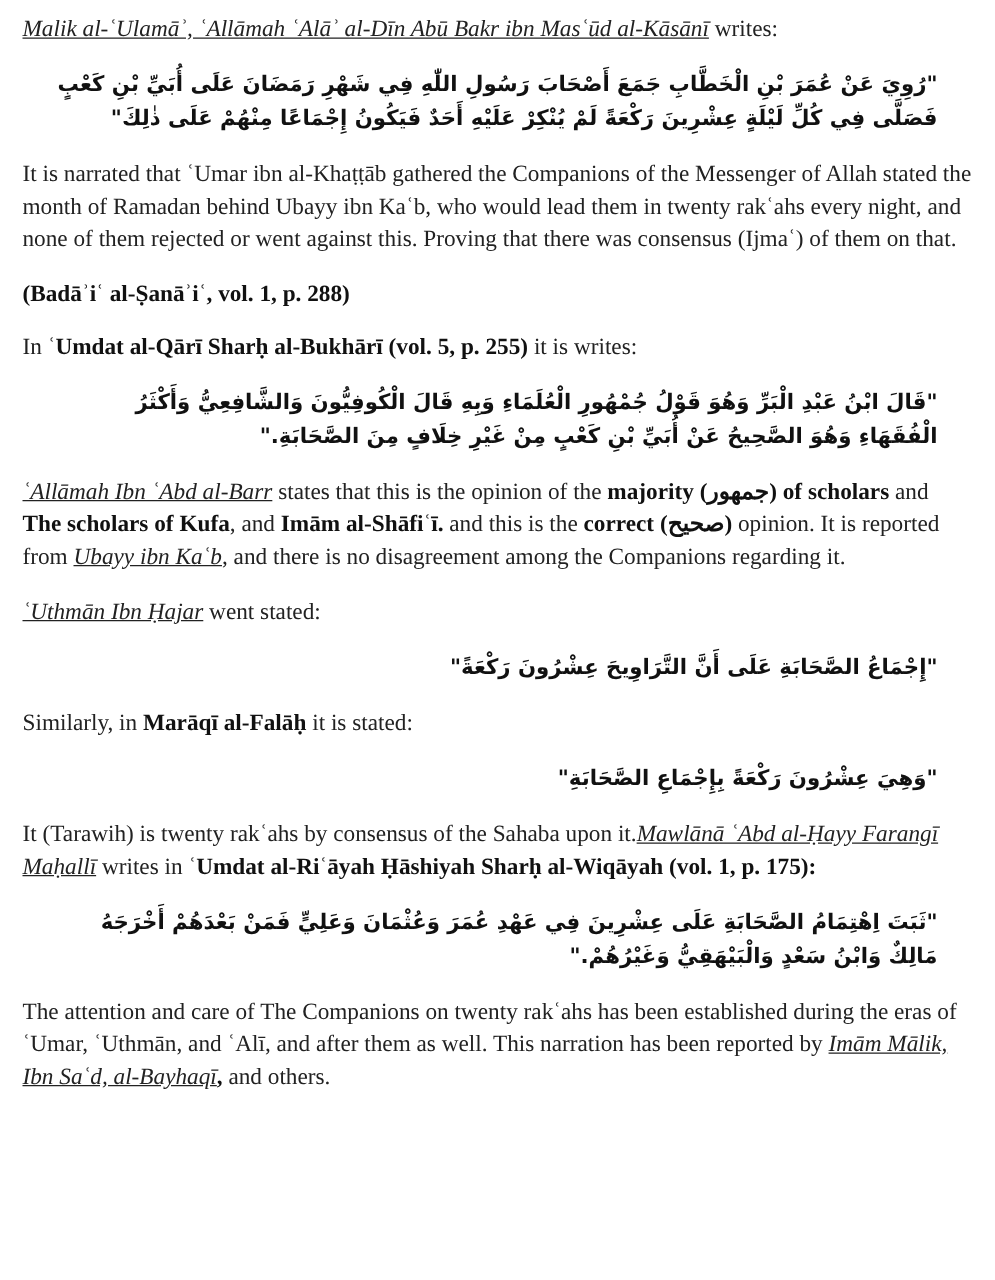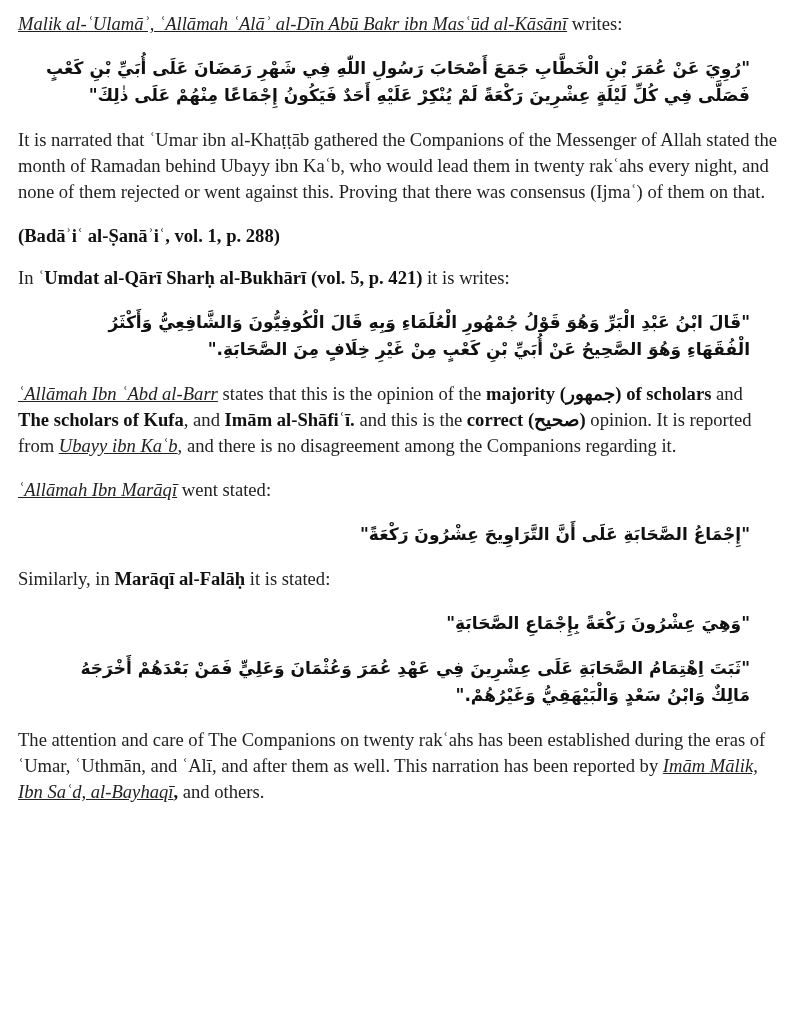--- a/index.html
+++ b/index.html
@@ -28,35 +28,38 @@
 <div class="page">
 
   <p class="en">
     <span class="name">Malik al-ʿUlamāʾ, ʿAllāmah ʿAlāʾ al-Dīn Abū Bakr ibn Masʿūd al-Kāsānī</span><span> writes:</span>
   </p>
   <p class="ar">"رُوِيَ عَنْ عُمَرَ بْنِ الْخَطَّابِ جَمَعَ أَصْحَابَ رَسُولِ اللّٰهِ فِي شَهْرِ رَمَضَانَ عَلَى أُبَيِّ بْنِ كَعْبٍ فَصَلَّى فِي كُلِّ لَيْلَةٍ عِشْرِينَ رَكْعَةً لَمْ يُنْكِرْ عَلَيْهِ أَحَدٌ فَيَكُونُ إِجْمَاعًا مِنْهُمْ عَلَى ذٰلِكَ"</p>
   <p class="en">It is narrated that ʿUmar ibn al-Khaṭṭāb gathered the Companions of the Messenger of Allah stated the month of Ramadan behind Ubayy ibn Kaʿb, who would lead them in twenty rakʿahs every night, and none of them rejected or went against this. Proving that there was consensus (Ijmaʿ) of them on that.</p>
   <p class="en ref">(Badāʾiʿ al-Ṣanāʾiʿ, vol. 1, p. 288)</p>
 
   <p class="en">
-    <span>In ʿ</span><b>Umdat al-Qārī Sharḥ al-Bukhārī (vol. 5, p. 421)</b><span> it is writes:</span>
+    <span>In ʿ</span><b>Umdat al-Qārī Sharḥ al-Bukhārī (vol. 5, p. 255)</b><span> it is writes:</span>
   </p>
   <p class="ar">"قَالَ ابْنُ عَبْدِ الْبَرِّ وَهُوَ قَوْلُ جُمْهُورِ الْعُلَمَاءِ وَبِهِ قَالَ الْكُوفِيُّونَ وَالشَّافِعِيُّ وَأَكْثَرُ الْفُقَهَاءِ وَهُوَ الصَّحِيحُ عَنْ أُبَيِّ بْنِ كَعْبٍ مِنْ غَيْرِ خِلَافٍ مِنَ الصَّحَابَةِ."</p>
   <p class="en">
     <span class="name">ʿAllāmah Ibn ʿAbd al-Barr</span><span> states that this is the opinion of the </span><b>majority (جمهور) of scholars</b><span> and </span><b>The scholars of Kufa</b><span>, and </span><b>Imām al-Shāfiʿī.</b><span> and this is the </span><b>correct (صحيح)</b><span> opinion. It is reported from </span><span class="name">Ubayy ibn Kaʿb</span><span>, and there is no disagreement among the Companions regarding it.</span>
   </p>
 
   <p class="en">
-    <span class="name">ʿAllāmah Ibn Marāqī</span><span> went stated:</span>
+    <span class="name">ʿUthmān Ibn Ḥajar</span><span> went stated:</span>
   </p>
   <p class="ar short">"إِجْمَاعُ الصَّحَابَةِ عَلَى أَنَّ التَّرَاوِيحَ عِشْرُونَ رَكْعَةً"</p>
 
   <p class="en">
     <span>Similarly, in </span><b>Marāqī al-Falāḥ</b><span> it is stated:</span>
   </p>
   <p class="ar short">"وَهِيَ عِشْرُونَ رَكْعَةً بِإِجْمَاعِ الصَّحَابَةِ"</p>
+  <p class="en">
+    <span>It (Tarawih) is twenty rakʿahs by consensus of the Sahaba upon it.</span><span class="name">Mawlānā ʿAbd al-Ḥayy Farangī Maḥallī</span><span> writes in ʿ</span><b>Umdat al-Riʿāyah Ḥāshiyah Sharḥ al-Wiqāyah (vol. 1, p. 175):</b>
+  </p>
 
   <p class="ar">"ثَبَتَ اِهْتِمَامُ الصَّحَابَةِ عَلَى عِشْرِينَ فِي عَهْدِ عُمَرَ وَعُثْمَانَ وَعَلِيٍّ فَمَنْ بَعْدَهُمْ أَخْرَجَهُ مَالِكٌ وَابْنُ سَعْدٍ وَالْبَيْهَقِيُّ وَغَيْرُهُمْ."</p>
   <p class="en">
     <span>The attention and care of The Companions on twenty rakʿahs has been established during the eras of ʿUmar, ʿUthmān, and ʿAlī, and after them as well. This narration has been reported by </span><span class="name">Imām Mālik, Ibn Saʿd, al-Bayhaqī</span><b>,</b><span> and others.</span>
   </p>
 
 </div>
 
 </body></html>

